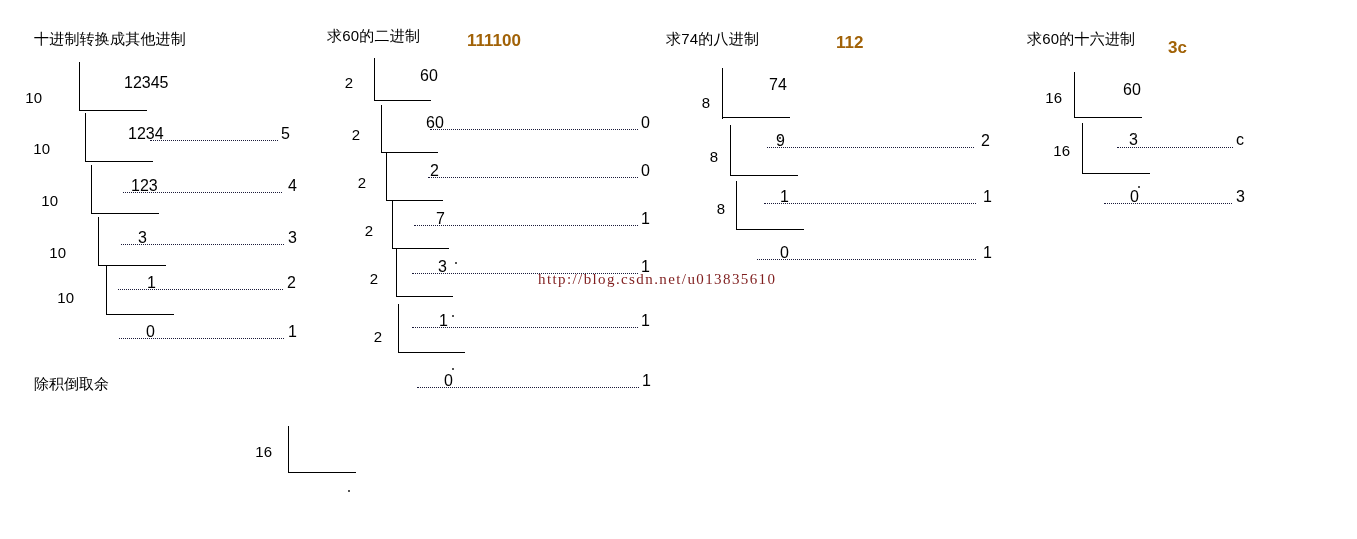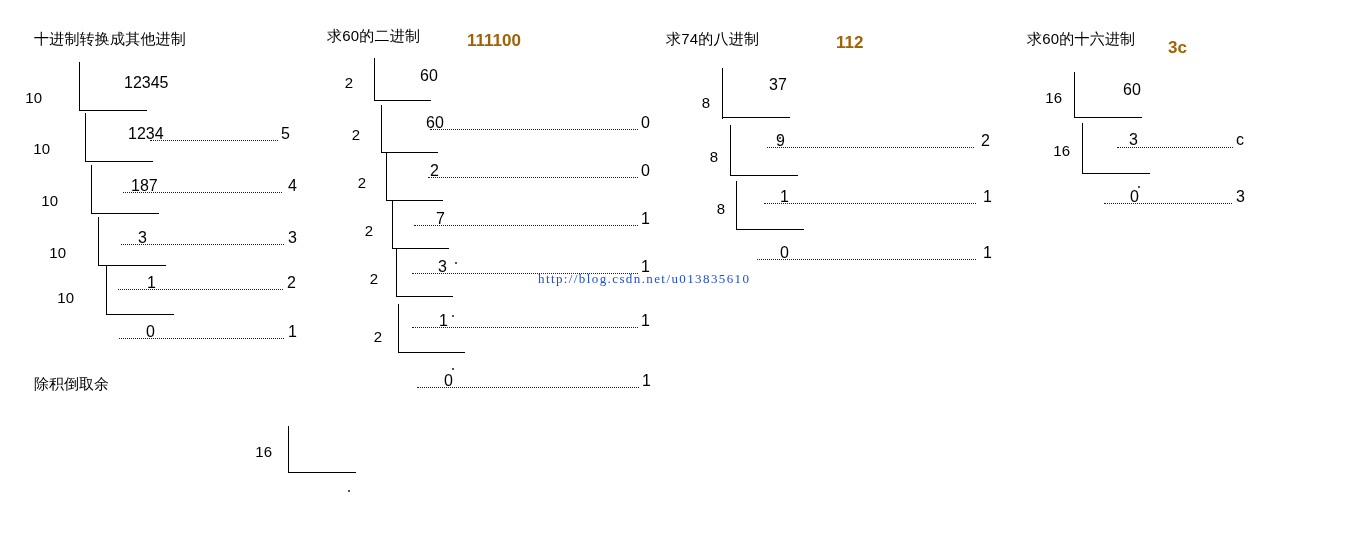--- a/index.html
+++ b/index.html
@@ -81,22 +81,22 @@
   }
   .speck {
     position: absolute;
     width: 2px;
     height: 2px;
     background: #555555;
   }
   .watermark {
     position: absolute;
     font-family: "Liberation Serif", serif;
-    font-size: 13px;
-    color: #1d4ed8;
+    font-size: 15px;
+    color: #7f1d1d;
     letter-spacing: 1.4px;
     white-space: nowrap;
     user-select: none;
   }
 </style>
 </head>
 <body>
 
 <div id="canvas">
 
@@ -111,21 +111,21 @@
 
   <div class="divisor" style="left:22px; top:140px; width:28px;">10</div>
   <div class="vrule" style="left:85px; top:113px; height:48px;"></div>
   <div class="dividend" style="left:90px; top:125px;">1234</div>
   <div class="hrule" style="left:85px; top:161px; width:68px;"></div>
   <div class="leader" style="left:150px; top:139px; width:128px;"></div>
   <div class="remainder" style="left:281px; top:125px;">5</div>
 
   <div class="divisor" style="left:30px; top:192px; width:28px;">10</div>
   <div class="vrule" style="left:91px; top:165px; height:48px;"></div>
-  <div class="dividend" style="left:93px; top:177px;">187</div>
+  <div class="dividend" style="left:93px; top:177px;">123</div>
   <div class="hrule" style="left:91px; top:213px; width:68px;"></div>
   <div class="leader" style="left:123px; top:191px; width:159px;"></div>
   <div class="remainder" style="left:288px; top:177px;">4</div>
 
   <div class="divisor" style="left:38px; top:244px; width:28px;">10</div>
   <div class="vrule" style="left:98px; top:217px; height:48px;"></div>
   <div class="dividend" style="left:100px; top:229px;">3</div>
   <div class="hrule" style="left:98px; top:265px; width:68px;"></div>
   <div class="leader" style="left:121px; top:243px; width:163px;"></div>
   <div class="remainder" style="left:288px; top:229px;">3</div>
@@ -191,21 +191,21 @@
   <div class="dividend" style="left:406px; top:372px;">0</div>
   <div class="leader" style="left:417px; top:386px; width:222px;"></div>
   <div class="speck" style="left:452px; top:368px;"></div>
   <div class="remainder" style="left:642px; top:372px;">1</div>
 
   <div class="heading" style="left:666px; top:30px;">求74的八进制</div>
   <div class="result" style="left:836px; top:33px;">112</div>
 
   <div class="divisor" style="left:692px; top:94px; width:18px;">8</div>
   <div class="vrule" style="left:722px; top:68px; height:51px;"></div>
-  <div class="dividend" style="left:731px; top:76px;">37</div>
+  <div class="dividend" style="left:731px; top:76px;">74</div>
   <div class="hrule" style="left:722px; top:117px; width:68px;"></div>
 
   <div class="divisor" style="left:700px; top:148px; width:18px;">8</div>
   <div class="vrule" style="left:730px; top:125px; height:50px;"></div>
   <div class="dividend" style="left:738px; top:132px;">9</div>
   <div class="hrule" style="left:730px; top:175px; width:68px;"></div>
   <div class="leader" style="left:767px; top:146px; width:207px;"></div>
   <div class="speck" style="left:779px; top:137px;"></div>
   <div class="remainder" style="left:981px; top:132px;">2</div>
 

